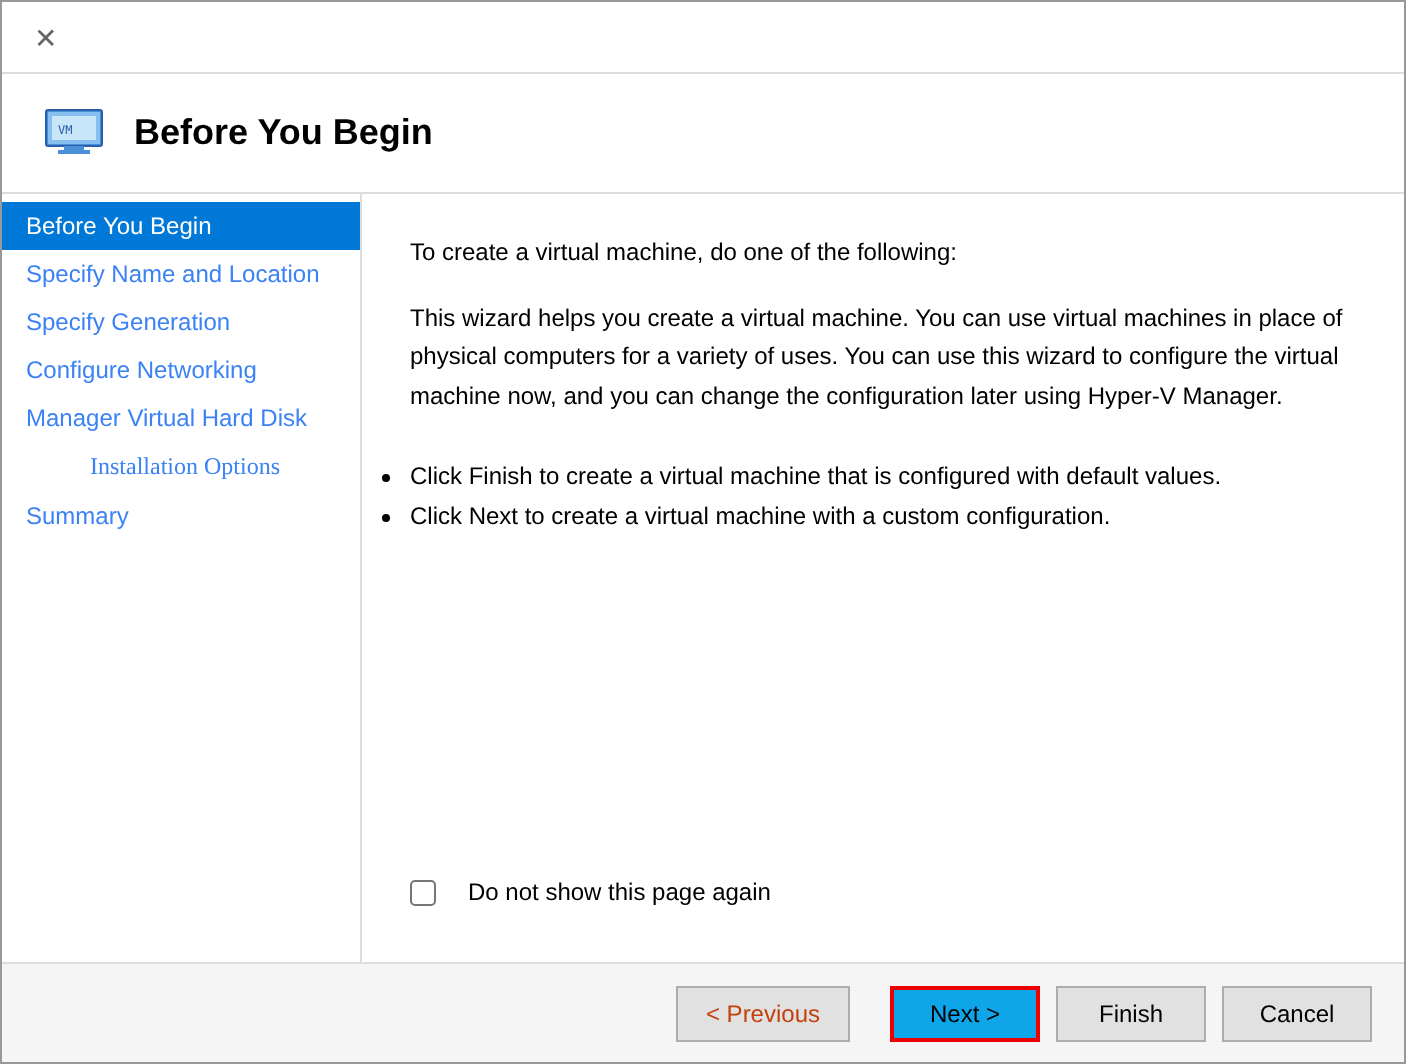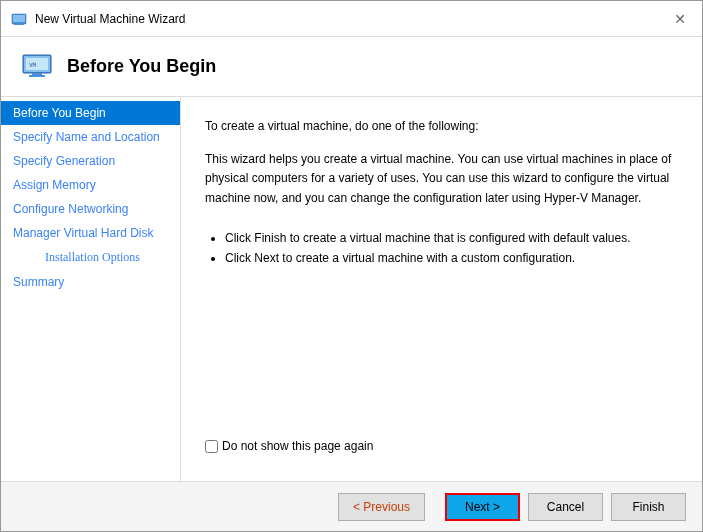--- a/index.html
+++ b/index.html
@@ -97,34 +97,33 @@
       display: flex;
       flex-direction: column;
     }
     .content-text {
       font-size: 12px;
       color: #000;
       line-height: 1.6;
       margin-bottom: 14px;
     }
     .bullet-list {
-      margin-left: 20px;
       margin-top: 6px;
     }
     .bullet-list li {
       font-size: 12px;
       color: #000;
       line-height: 1.7;
       list-style-type: disc;
     }
     .spacer { flex: 1; }
     .checkbox-row {
       display: flex;
       align-items: center;
-      gap: 4px;
+      gap: 16px;
       padding: 8px 0;
     }
     .checkbox-row input[type="checkbox"] {
       width: 13px;
       height: 13px;
       cursor: pointer;
     }
     .checkbox-label {
       font-size: 12px;
       color: #000;
@@ -168,29 +167,20 @@
       width: 16px;
       height: 16px;
     }
   </style>
 </head>
 <body>
 
 <div class="window">
 
   <div class="title-bar">
-    <div class="title-bar-left">
-      <svg class="titlebar-icon-svg" viewBox="0 0 16 16">
-        <rect x="1" y="3" width="14" height="10" rx="1" fill="#4a90d9" stroke="#2a60a9" stroke-width="0.5"></rect>
-        <rect x="2" y="4" width="12" height="7" fill="#87c0f0"></rect>
-        <rect x="5" y="12" width="6" height="1.5" fill="#4a90d9"></rect>
-        <rect x="3" y="13" width="10" height="1" fill="#4a90d9"></rect>
-      </svg>
-      <span class="title-bar-text">New Virtual Machine Wizard</span>
-    </div>
     <button class="title-bar-close">✕</button>
   </div>
 
   <div class="header-section">
     <svg class="vm-icon-svg" viewBox="0 0 32 32">
       <rect x="2" y="4" width="28" height="18" rx="1" fill="#4a90d9" stroke="#2a60a9" stroke-width="1"></rect>
       <rect x="3" y="5" width="26" height="16" fill="#87c0f0"></rect>
       <rect x="11" y="22" width="10" height="2" fill="#4a90d9"></rect>
       <rect x="8" y="24" width="16" height="2" fill="#4a90d9"></rect>
 
@@ -200,21 +190,20 @@
     <span class="header-title">Before You Begin</span>
   </div>
 
   <div class="main-content">
 
     <div class="sidebar">
 
     <div class="sidebar-item active">Before You Begin</div>
         <div class="sidebar-item">Specify Name and Location</div>
         <div class="sidebar-item">Specify Generation</div>
-        <div class="sidebar-item">Assign Memory</div>
         <div class="sidebar-item">Configure Networking</div>
         <div class="sidebar-item">Manager Virtual Hard Disk</div>
         <div class="sidebar-item sub">Installation Options</div>
         <div class="sidebar-item">Summary</div>
       </div>
 
     <div class="content-area">
       <p class="content-text">To create a virtual machine, do one of the following:</p>
       <p class="content-text">This wizard helps you create a virtual machine. You can use virtual machines in place of physical computers for a variety of uses. You can use this wizard to configure the virtual machine now, and you can change the configuration later using Hyper-V Manager.</p>
       <ul class="bullet-list">
@@ -226,16 +215,16 @@
       <div class="checkbox-row">
         <input type="checkbox" id="doNotShow" style="">
         <label class="checkbox-label" for="doNotShow">Do not show this page again</label>
       </div>
     </div>
   </div>
 
   <div class="footer">
     <button class="btn" disabled="">&lt; Previous</button>
     <button class="btn btn-next">Next &gt;</button>
+    <button class="btn">Finish</button>
     <button class="btn">Cancel</button>
-    <button class="btn">Finish</button>
   </div>
 </div>
 
 </body></html>

